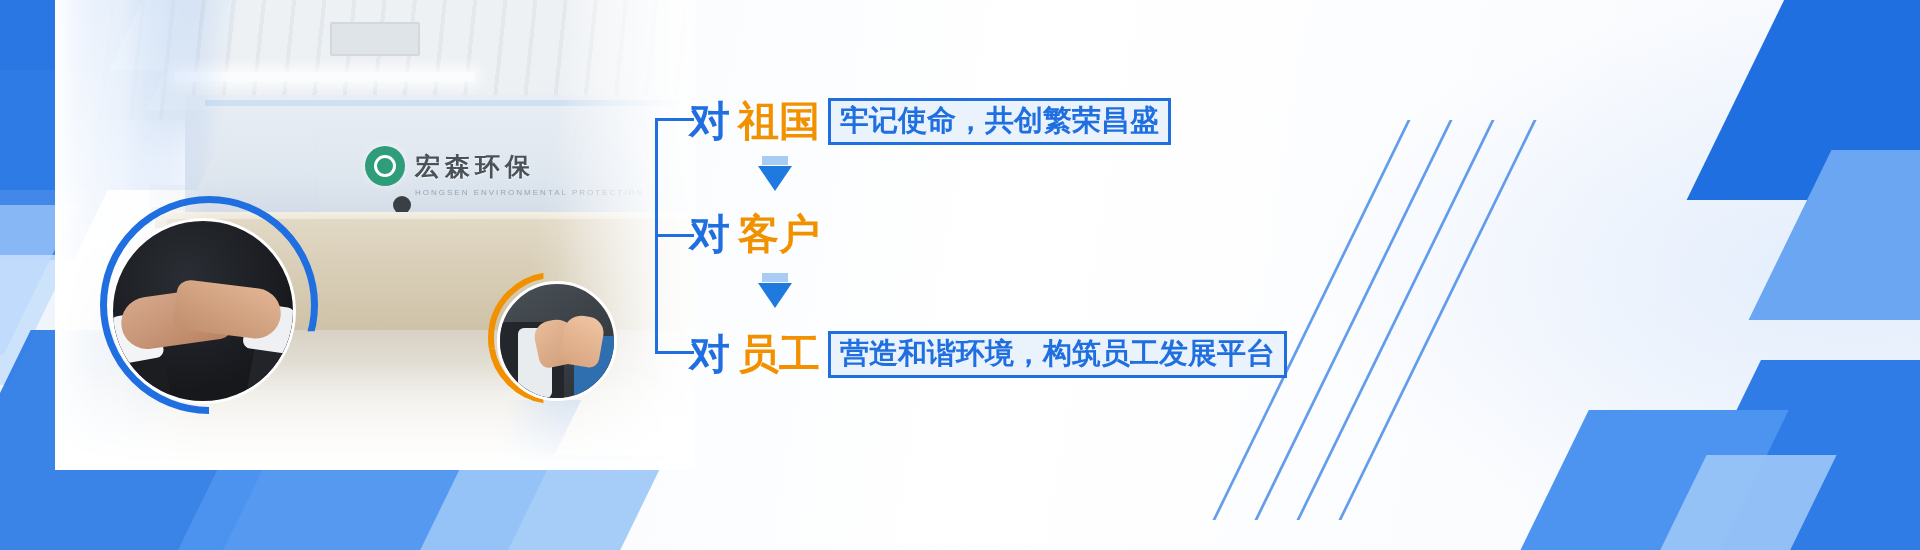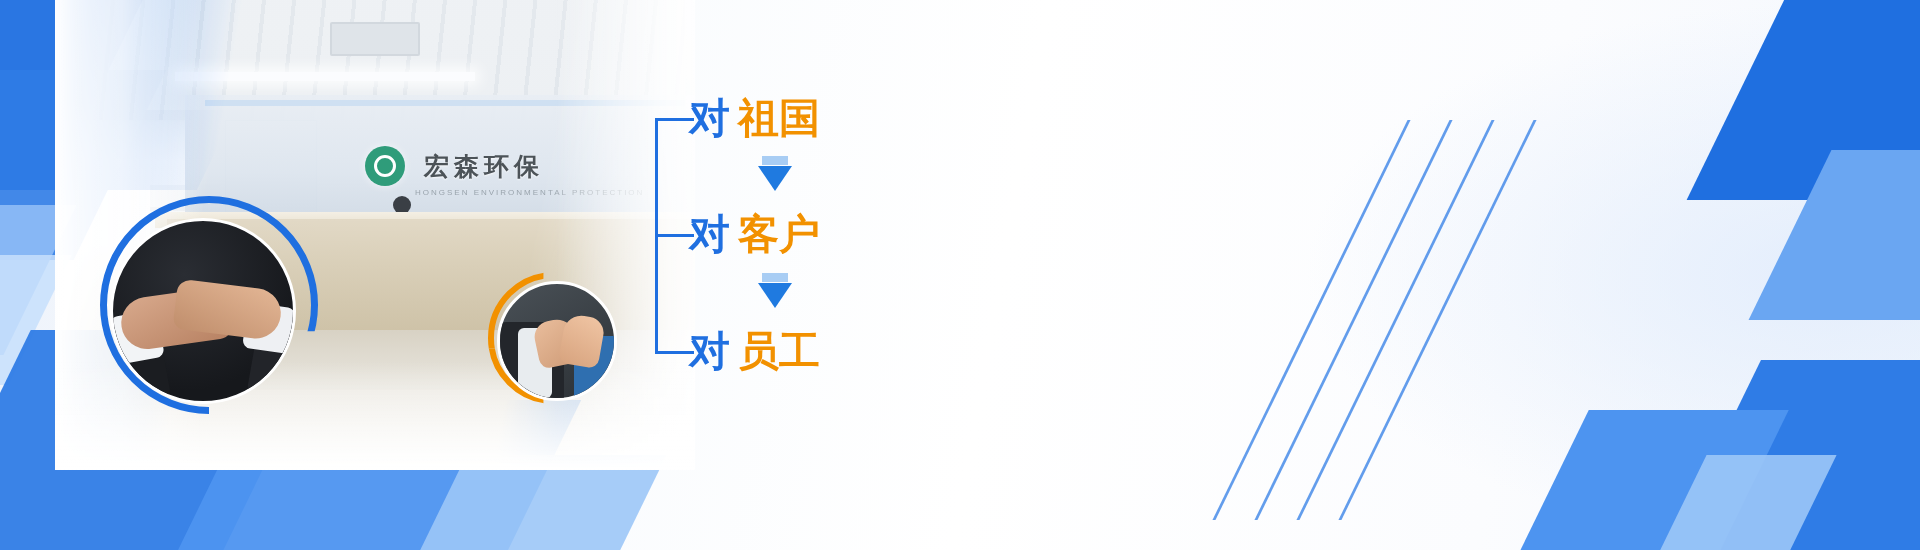--- a/index.html
+++ b/index.html
@@ -152,21 +152,21 @@
     position:absolute;left:130px;top:95px;width:520px;height:130px;
     background:linear-gradient(180deg,#e9eef4 0%,#dde5ee 60%,#cfd9e4 100%);
     opacity:.95;
   }
   .wall-accent{
     position:absolute;left:150px;top:100px;width:480px;height:6px;
     background:#cfe0f2;
   }
   .logo-plate{
     position:absolute;left:310px;top:140px;width:250px;height:52px;
-    display:flex;align-items:center;gap:19px;
+    display:flex;align-items:center;gap:10px;
   }
   .logo-circle{
     width:40px;height:40px;border-radius:50%;
     background:#2f9c7a;
     position:relative;flex:0 0 auto;
     box-shadow:0 0 8px rgba(255,255,255,.6);
   }
   .logo-circle::after{
     content:"";position:absolute;left:9px;top:9px;width:22px;height:22px;
     border-radius:50%;border:3px solid #ffffff;
@@ -465,27 +465,29 @@
       <span class="tri"></span>
     </div>
     <div class="arrow a2">
       <span class="cap"></span>
       <span class="tri"></span>
     </div>
 
     <div class="row row1">
       <span class="head-txt head-blue">对</span>
       <span class="head-txt head-orange">祖国</span>
+      <span class="tagbox">牢记使命，共创繁荣昌盛</span>
     </div>
 
     <div class="row row2">
       <span class="head-txt head-blue">对</span>
       <span class="head-txt head-orange">客户</span>
     </div>
 
     <div class="row row3">
       <span class="head-txt head-blue">对</span>
       <span class="head-txt head-orange">员工</span>
+      <span class="tagbox">营造和谐环境，构筑员工发展平台</span>
     </div>
 
   </div>
 
 </div>
 
 </body></html>

